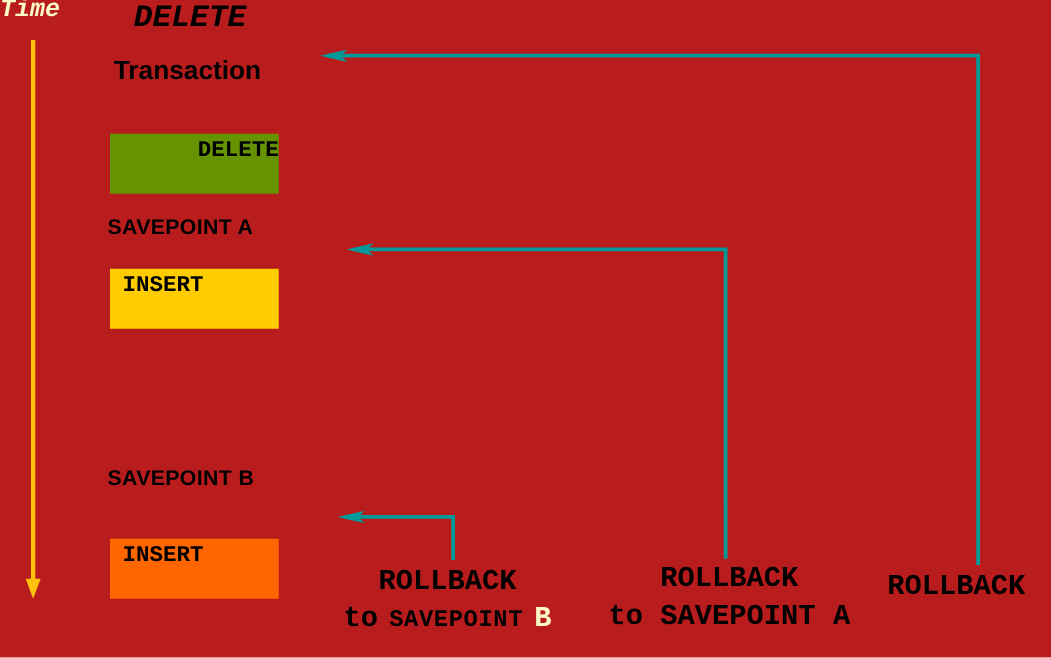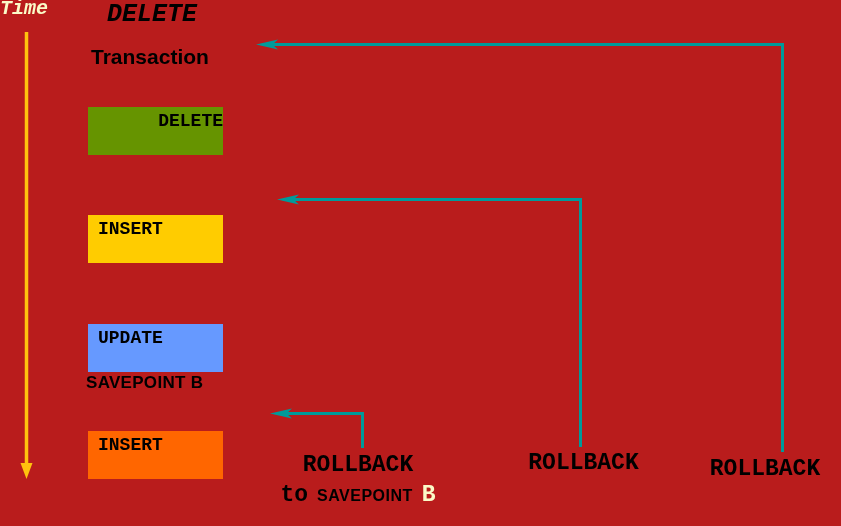--- a/index.html
+++ b/index.html
@@ -88,22 +88,22 @@
     font-family: "Liberation Mono", monospace;
     font-weight: bold;
     font-size: 23px;
     line-height: 30px;
     color: #000;
   }
   .rb-1 { left: 262px; top: 450px; width: 192px; }
   .rb-2 { left: 476px; top: 448px; width: 215px; }
   .rb-3 { left: 703px; top: 454px; width: 124px; }
   .rb .sp-sans {
-    font-family: Liberation Sans, sans-serif;
-    font-size: 16px;
+    font-family: Liberation Mono, monospace;
+    font-size: 19px;
     letter-spacing: 0.5px;
   }
   .rb .gap { margin-left: 9px; }
 </style>
 </head>
 <body>
 
 <div class="canvas">
 
   <svg class="layer" width="841" height="526" viewBox="0 0 841 526">
@@ -132,43 +132,42 @@
   <div class="abs time-label" style="color: rgb(251, 251, 200);">Time</div>
 
   <div class="abs commit-label">DELETE</div>
 
   <div class="abs transaction-label">Transaction</div>
 
   <div class="stmt-box box-delete" style="background-color: rgb(102, 148, 0); text-align: right;">
     <span class="stmt-label">DELETE</span>
   </div>
 
+  <div class="abs savepoint-label savepoint-a">SAVEPOINT A</div>
 
   <div class="stmt-box box-insert1" style="background-color: rgb(255, 204, 0);">
     <span class="stmt-label">INSERT</span>
   </div>
 
-  <div class="stmt-box box-update" style="background-color: rgb(102, 153, 255);">
-    <span class="stmt-label">UPDATE</span>
-  </div>
 
   <div class="abs savepoint-label savepoint-b">SAVEPOINT B</div>
 
   <div class="stmt-box box-insert2" style="background-color: rgb(255, 102, 0);">
     <span class="stmt-label">INSERT</span>
   </div>
 
   <div class="rb rb-1">
     <div>ROLLBACK</div>
     <div>
       <span>to</span><span class="sp-sans gap">SAVEPOINT</span><span class="gap" style="color: rgb(251, 251, 200);">B</span>
     </div>
   </div>
 
   <div class="rb rb-2">
     <div>ROLLBACK</div>
+    <div>to SAVEPOINT A</div>
   </div>
 
   <div class="rb rb-3">
     <div>ROLLBACK</div>
   </div>
 
 </div>
 
 </body></html>

